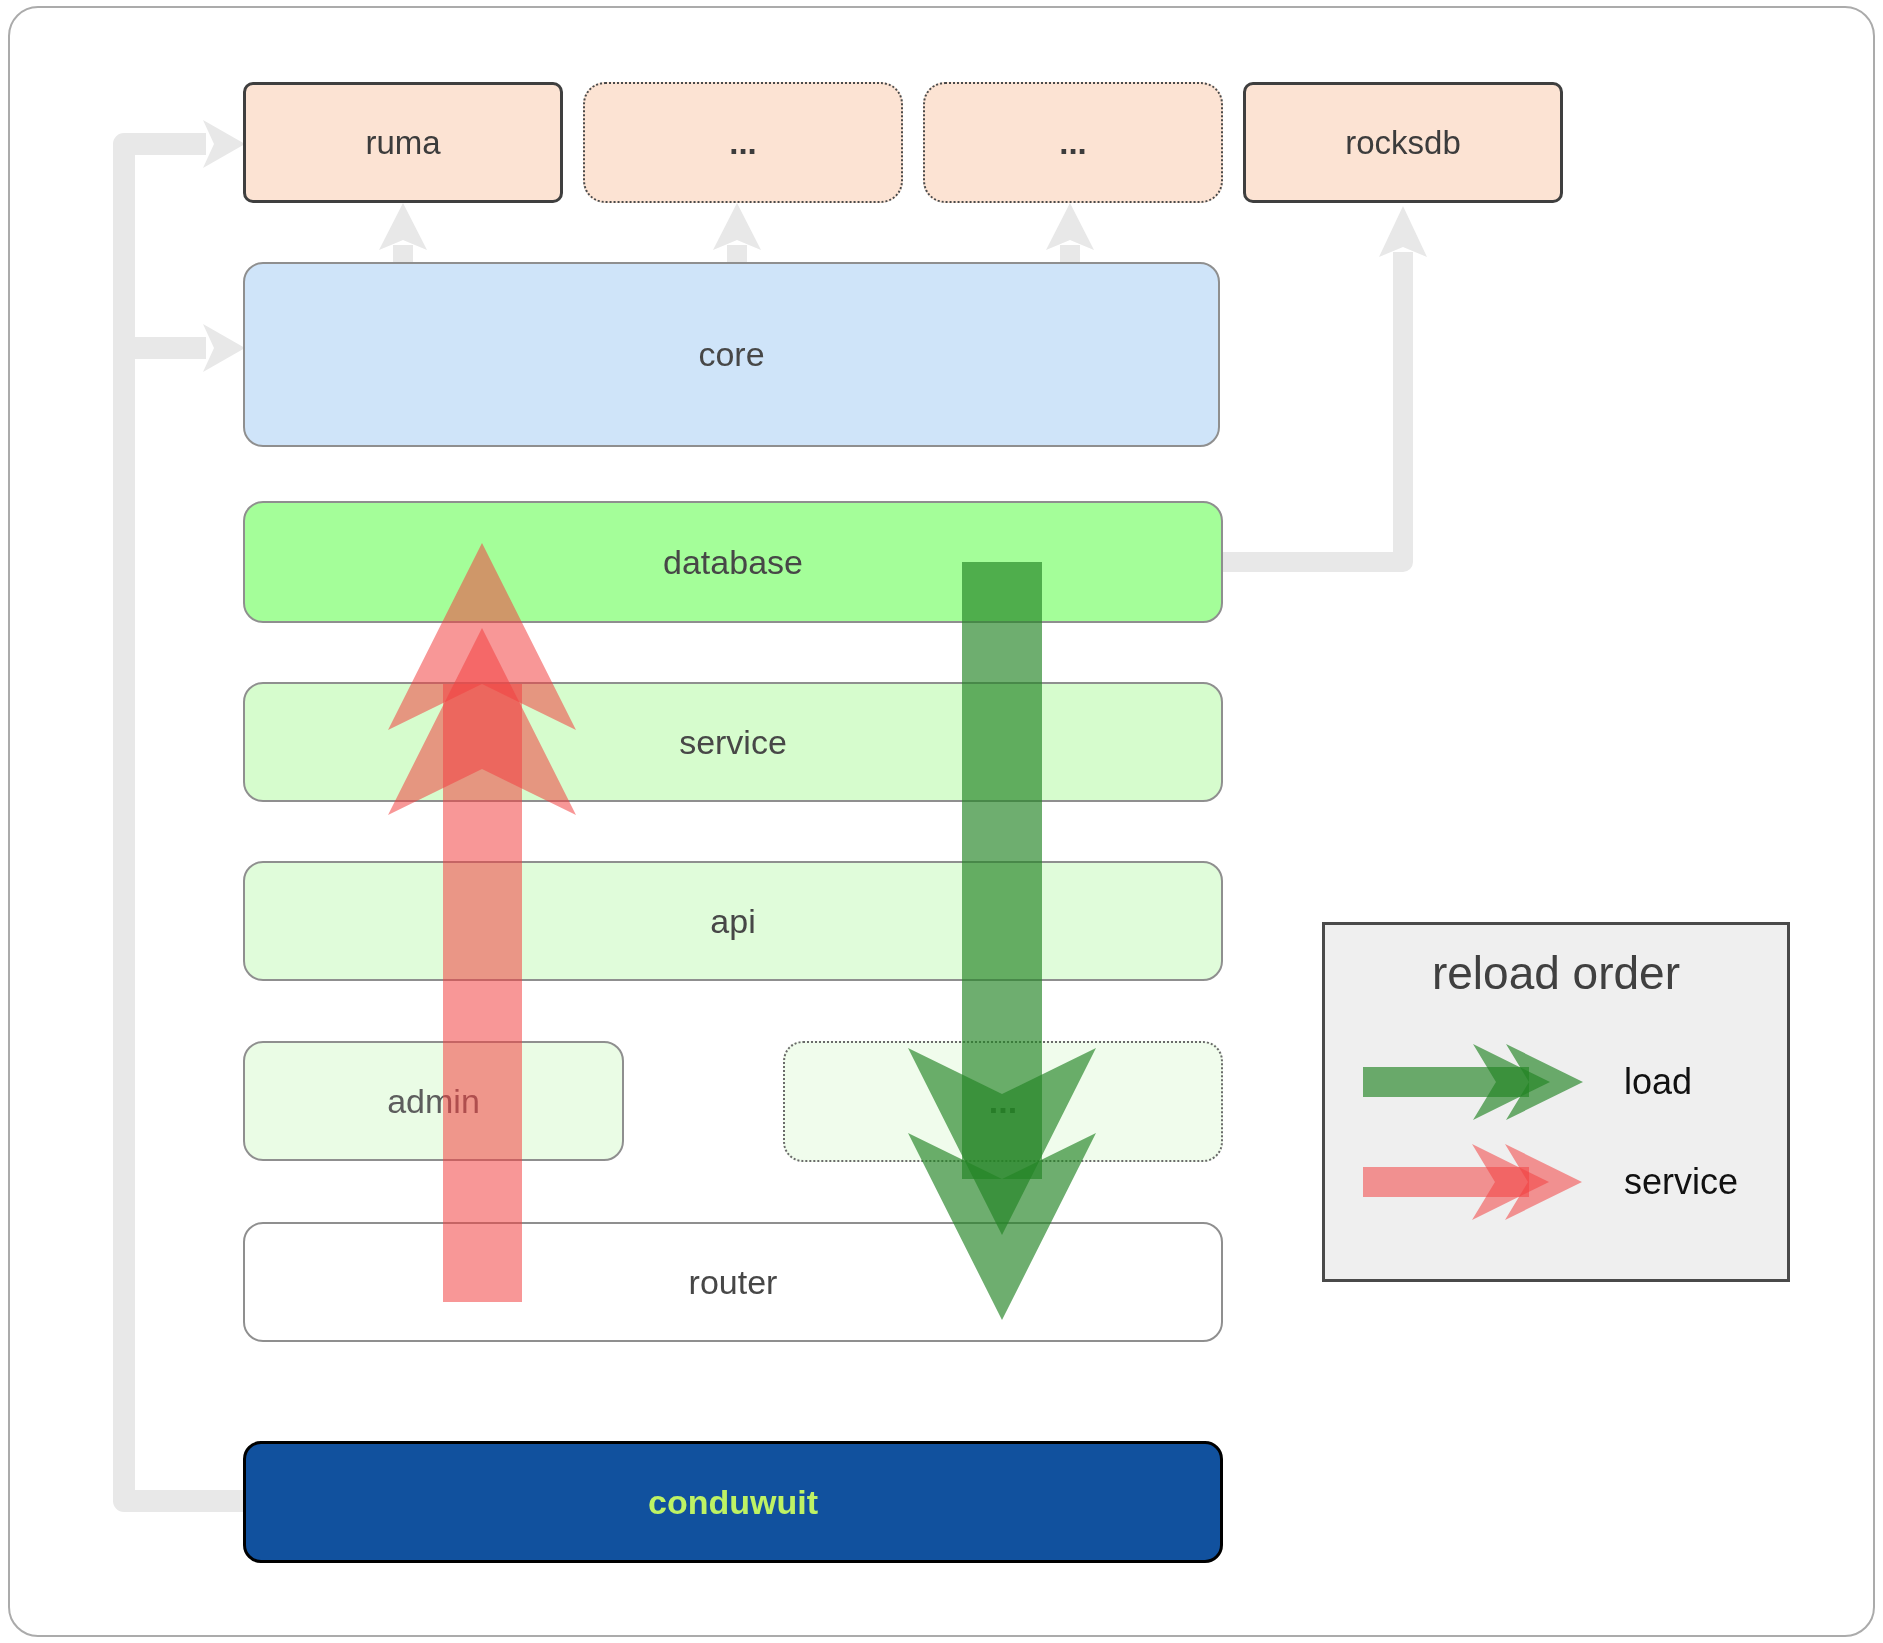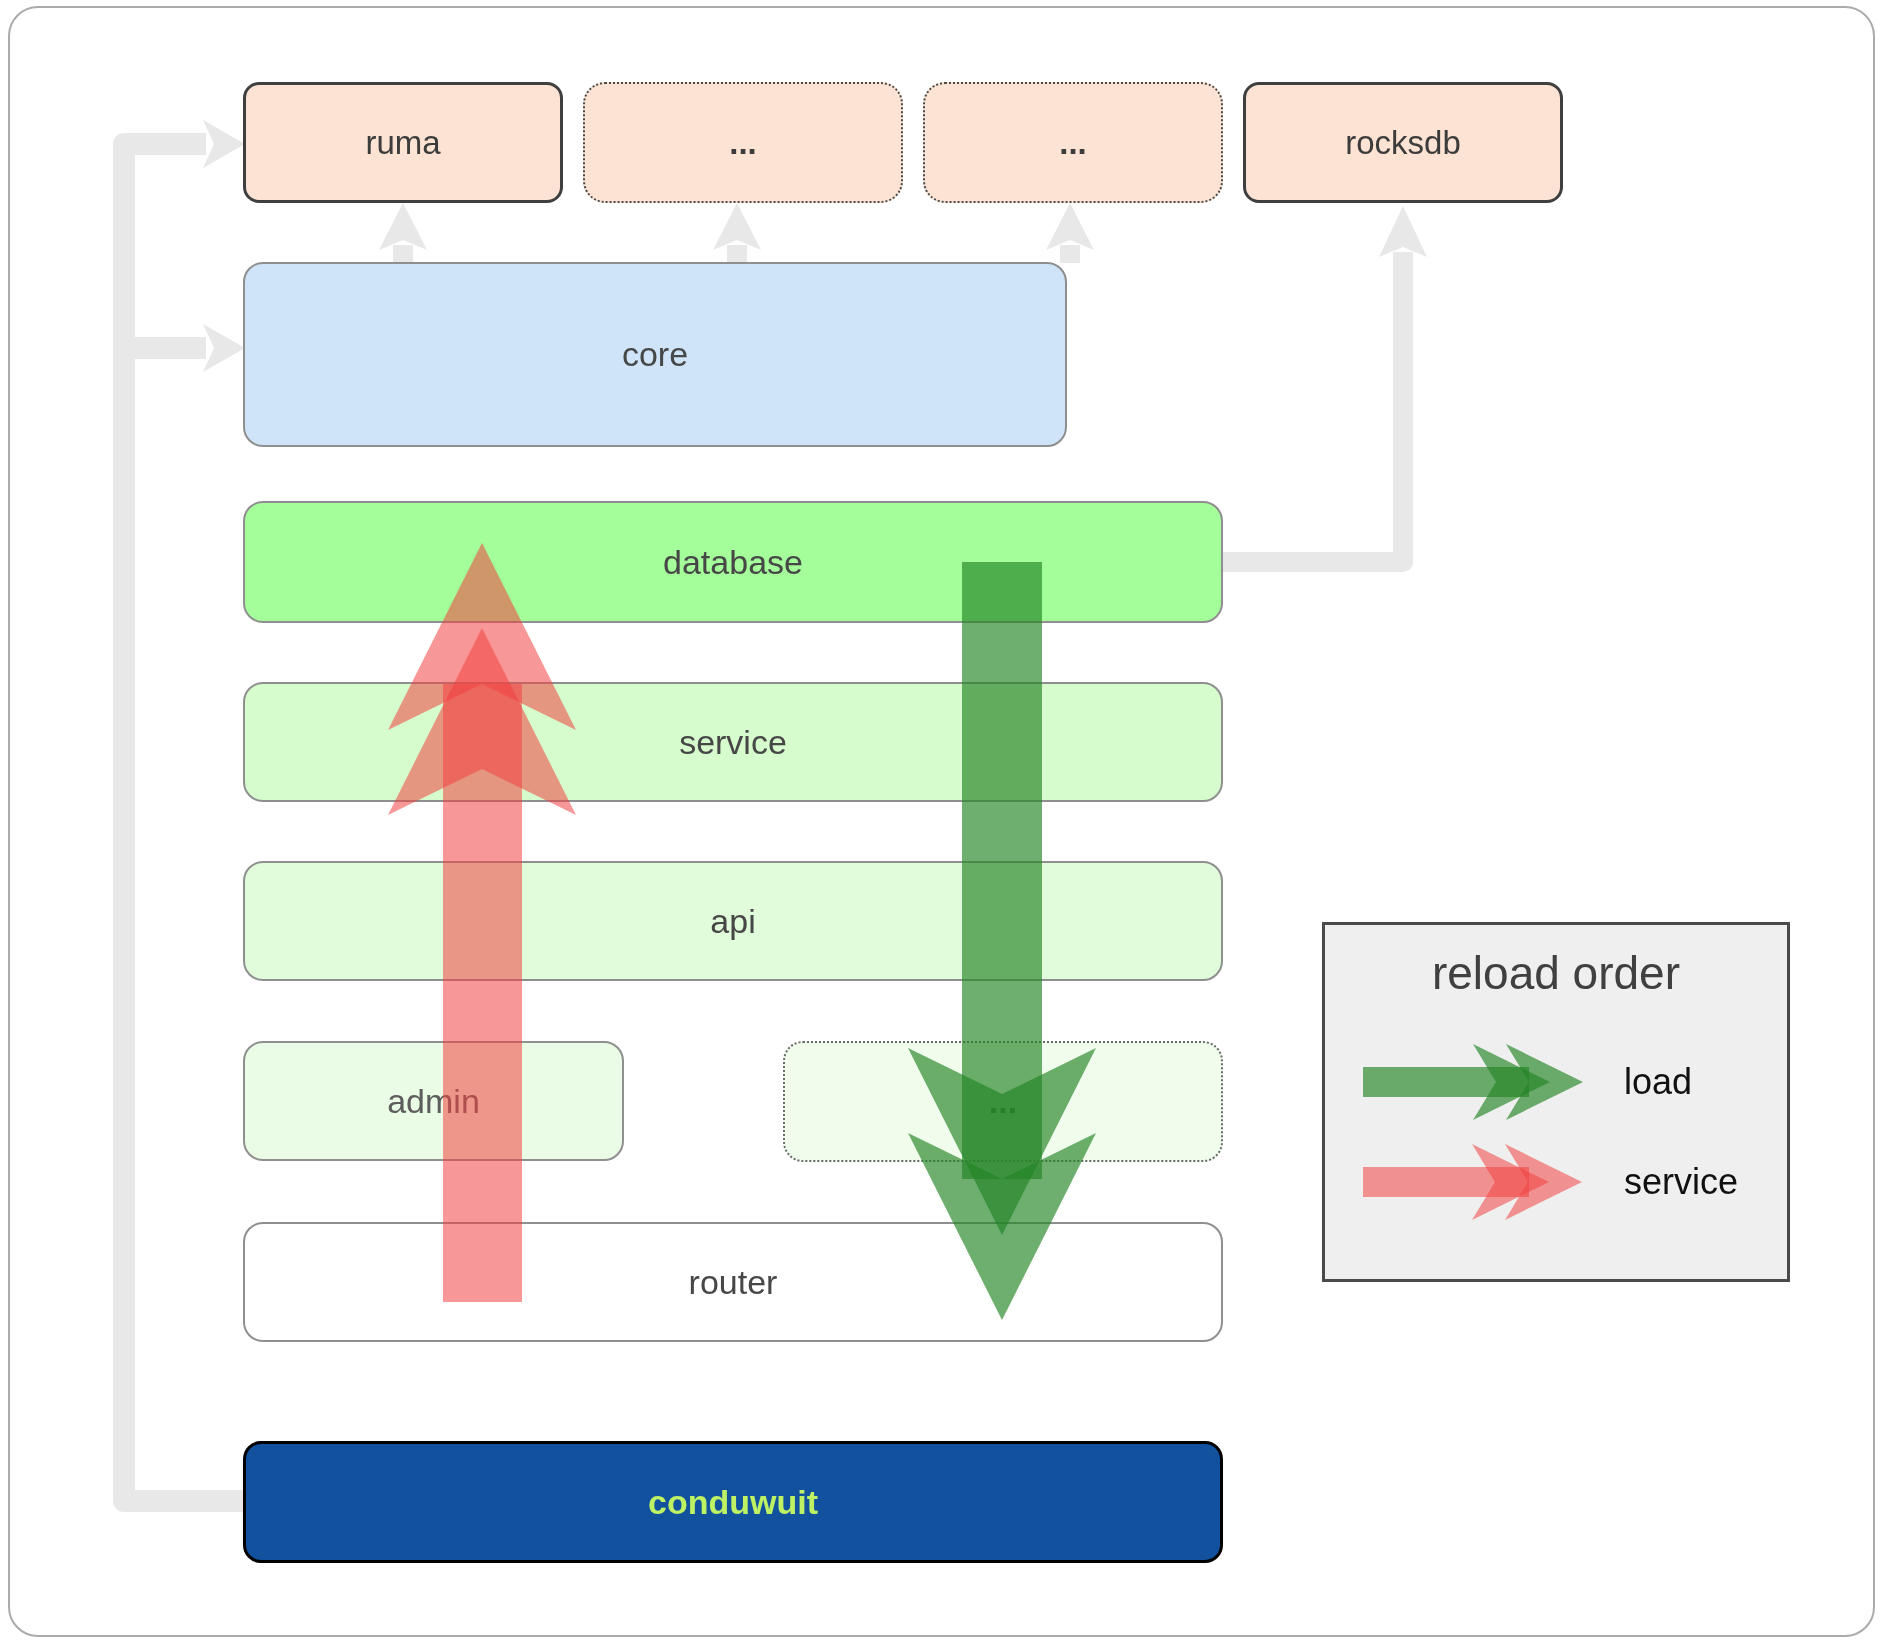--- a/index.html
+++ b/index.html
@@ -10,21 +10,21 @@
   .frame{
     position:absolute;left:8px;top:6px;right:8px;bottom:6px;
     border:2px solid #ababab;border-radius:30px;background:#ffffff;
   }
   .layer{position:absolute;left:0;top:0;width:1883px;height:1643px;pointer-events:none;}
   .node{
     position:absolute;display:flex;align-items:center;justify-content:center;
     box-sizing:border-box;font-size:34px;color:#474747;
   }
   .node .lbl{white-space:nowrap;}
-  .peach{background:#fce3d3;border:3px solid #3f3f3f;border-radius:16px;font-size:33px;color:#3c3c3c;text-align:center;}
+  .peach{background:#fce3d3;border:3px solid #3f3f3f;border-radius:10px;font-size:33px;color:#3c3c3c;text-align:center;}
   .peach-dotted{background:#fce3d3;border:2px dotted #4a4a4a;border-radius:22px;font-size:33px;color:#3c3c3c;font-weight:bold;}
   .row{border:2px solid #8f8f8f;border-radius:20px;}
   .core{background:#cfe4f9;}
   .database{background:#a4fe99;}
   .service{background:#d6fccd;}
   .api{background:#e0fcda;}
   .admin{background:#eafce5;color:#5d5d5d;}
   .admin-dots{background:#f0fcec;border:2px dotted #6a6a6a;border-radius:20px;font-weight:bold;color:#4b4b4b;}
   .router{background:#ffffff;}
   .conduwuit{background:#11519e;border:3px solid #000000;border-radius:18px;color:#bef264;font-weight:bold;}
@@ -78,21 +78,21 @@
 <div class="node peach-dotted" style="left:583px;top:82px;width:320px;height:121px;">
   <span class="lbl">...</span>
 </div>
 <div class="node peach-dotted" style="left:923px;top:82px;width:300px;height:121px;">
   <span class="lbl">...</span>
 </div>
 <div class="node peach" style="left:1243px;top:82px;width:320px;height:121px;">
   <span class="lbl">rocksdb</span>
 </div>
 
-<div class="node row core" style="left:243px;top:262px;width:824px;height:185px;">
+<div class="node row core" style="left:243px;top:262px;width:977px;height:185px;">
   <span class="lbl">core</span>
 </div>
 
 <div class="node row database" style="left:243px;top:501px;width:980px;height:122px;">
   <span class="lbl">database</span>
 </div>
 
 <div class="node row service" style="left:243px;top:682px;width:980px;height:120px;">
   <span class="lbl">service</span>
 </div>

